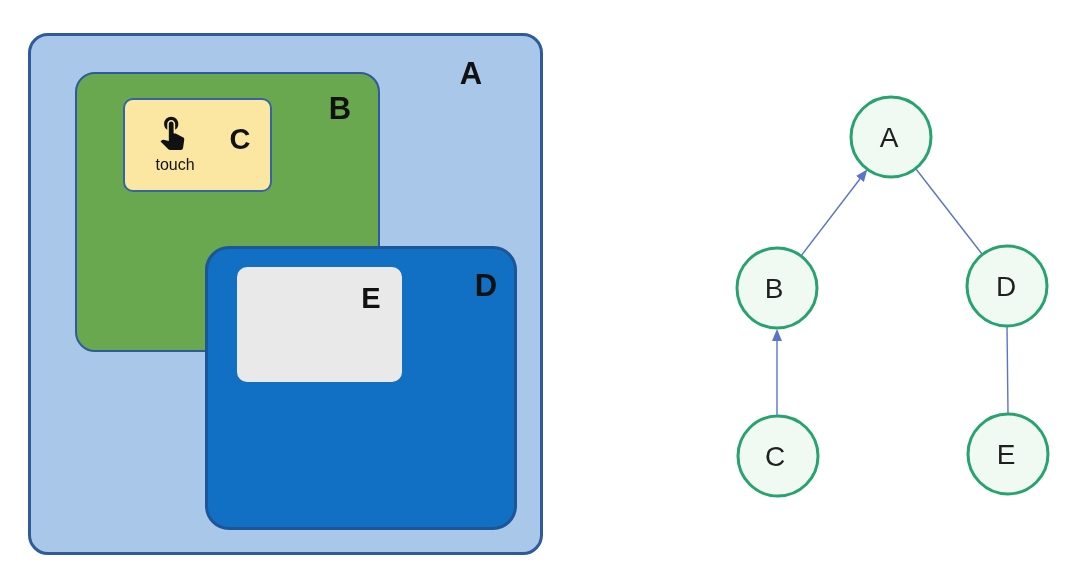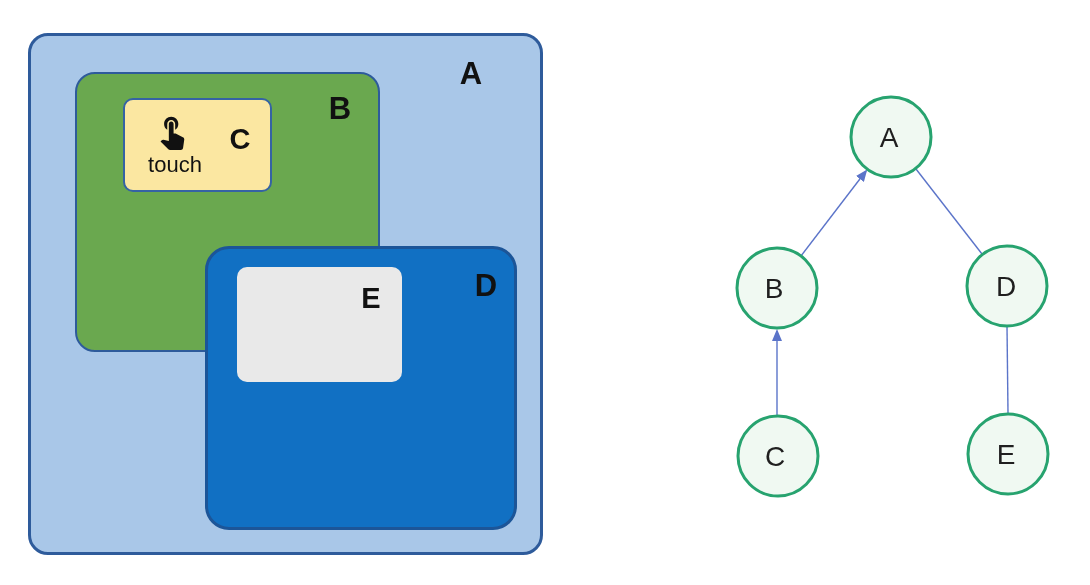--- a/index.html
+++ b/index.html
@@ -37,21 +37,21 @@
     transform: translate(-50%, -50%);
     font-weight: bold;
     font-size: 31px;
     color: #111111;
     line-height: 1;
     white-space: nowrap;
   }
   .caption {
     position: absolute;
     transform: translate(-50%, -50%);
-    font-size: 22px;
+    font-size: 16px;
     color: #111111;
     line-height: 1;
     white-space: nowrap;
   }
   .icon-touch {
     position: absolute;
     transform: translate(-50%, -50%);
     width: 38px; height: 38px;
   }
   .tree { position: absolute; left: 0; top: 0; }

